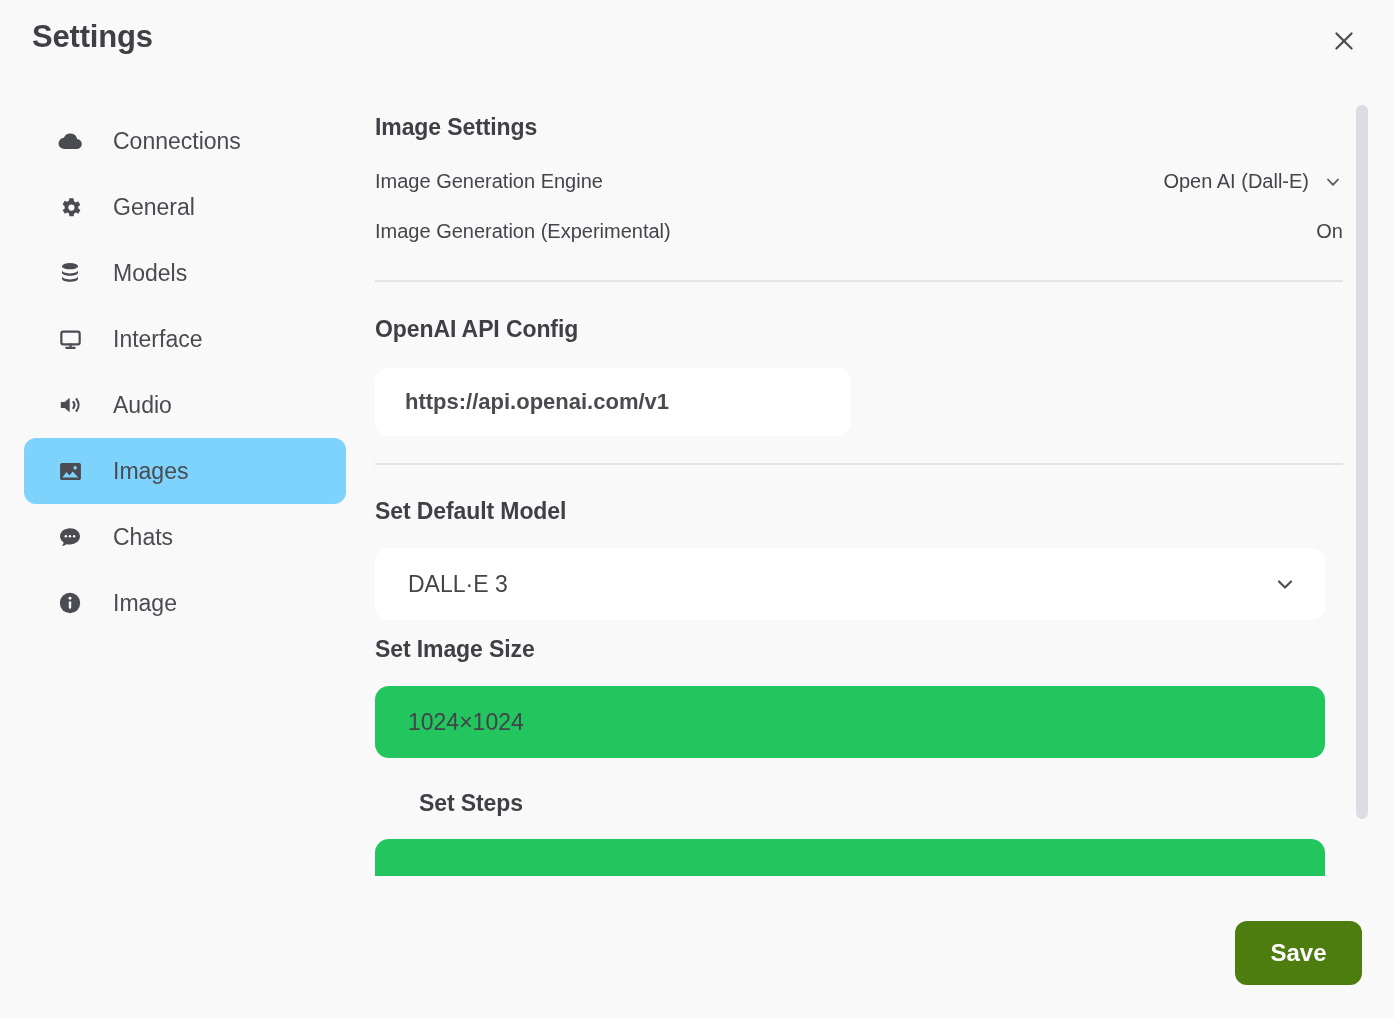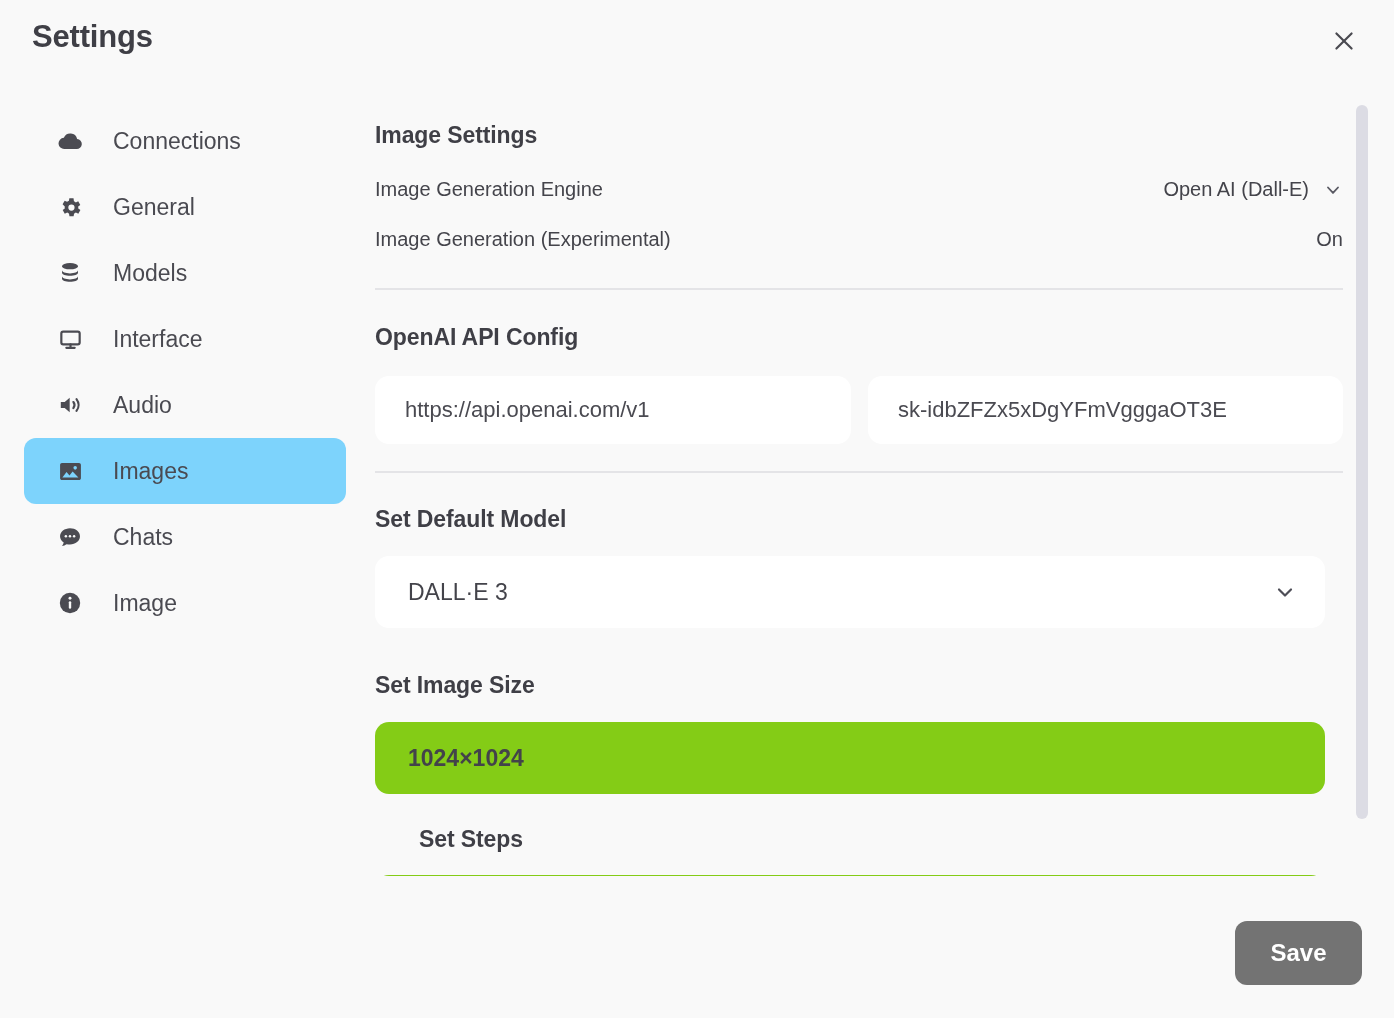--- a/index.html
+++ b/index.html
@@ -148,20 +148,21 @@
   .divider {
     height: 2px;
     background: #e4e4e7;
     width: 968px;
   }
 
   .field-row {
     display: flex;
     width: 968px;
     gap: 17px;
+    font-weight: bold;
   }
   .text-field {
     background: #ffffff;
     border-radius: 14px;
     height: 68px;
     display: flex;
     align-items: center;
     padding: 0 30px;
     font-size: 22px;
     color: #4a4a51;
@@ -184,36 +185,35 @@
     padding: 0 28px 0 33px;
     font-size: 23px;
     color: #43434a;
     box-sizing: border-box;
     cursor: pointer;
     gap: 44px;
   }
   .select-field .chev { color: #4e4e57; display: flex; align-items: center; }
 
   .plain-field {
-    background: #84cc16;
+    background: #22c55e;
     border-radius: 14px;
     height: 72px;
     width: 950px;
     display: flex;
     align-items: center;
     padding: 0 33px;
     font-size: 23px;
     color: #43434a;
     box-sizing: border-box;
     cursor: text;
-    font-weight: bold;
-  }
-
-  
-  .sp-title-1 { margin-top: 18px; }
+  }
+
+  
+  .sp-title-1 { margin-top: 10px; }
 
   
   .scrollbar-track {
     position: absolute;
     left: 1356px;
     top: 104px;
     width: 12px;
     height: 772px;
     background: transparent;
   }
@@ -235,21 +235,21 @@
     bottom: 0;
     width: 1394px;
     height: 130px;
   }
   .save-btn {
     position: absolute;
     right: 32px;
     top: 33px;
     width: 127px;
     height: 64px;
-    background: #737373;
+    background: #4d7c0f;
     color: #ffffff;
     font-size: 24px;
     font-weight: bold;
     border: none;
     border-radius: 12px;
     cursor: pointer;
     font-family: "Liberation Sans", sans-serif;
     display: flex;
     align-items: center;
     justify-content: center;
@@ -380,37 +380,36 @@
         <span class="row-label">Image Generation (Experimental)</span>
         <span class="row-toggle">On</span>
       </div>
 
       <div class="divider" style="margin-top:37px;"></div>
 
       <div class="section-title" style="margin-top:34px;">OpenAI API Config</div>
 
       <div class="field-row" style="margin-top:25px;">
         <div class="text-field url" title="API Base URL">https://api.openai.com/v1</div>
-        <div class="text-field key" title="API Key">sk-idbZFZx5xDgYFmVgggaOT3E</div>
       </div>
 
       <div class="divider" style="margin-top:27px;"></div>
 
       <div class="section-title" style="margin-top:33px;">Set Default Model</div>
 
       <div class="select-field" style="margin-top:23px;">
         <span>DALL·E 3</span>
         <span class="chev">
           <svg width="24" height="24" viewBox="0 0 24 24" fill="none" stroke="#4e4e57" stroke-width="2.2" stroke-linecap="round" stroke-linejoin="round">
             <polyline points="6,9.5 12,15.5 18,9.5"></polyline>
           </svg>
         </span>
       </div>
 
-      <div class="section-title" style="margin-top:44px;">Set Image Size</div>
+      <div class="section-title" style="margin-top:16px;">Set Image Size</div>
 
       <div class="plain-field" style="margin-top:23px;" title="Enter Image Size (e.g. 512x512)">1024×1024</div>
 
       <div class="section-title" style="margin-top:32px;margin-left:44px;">Set Steps</div>
 
       <div class="plain-field" style="margin-top:22px;" title="Enter Number of Steps (e.g. 50)"></div>
 
     </div>
   </div>
 

